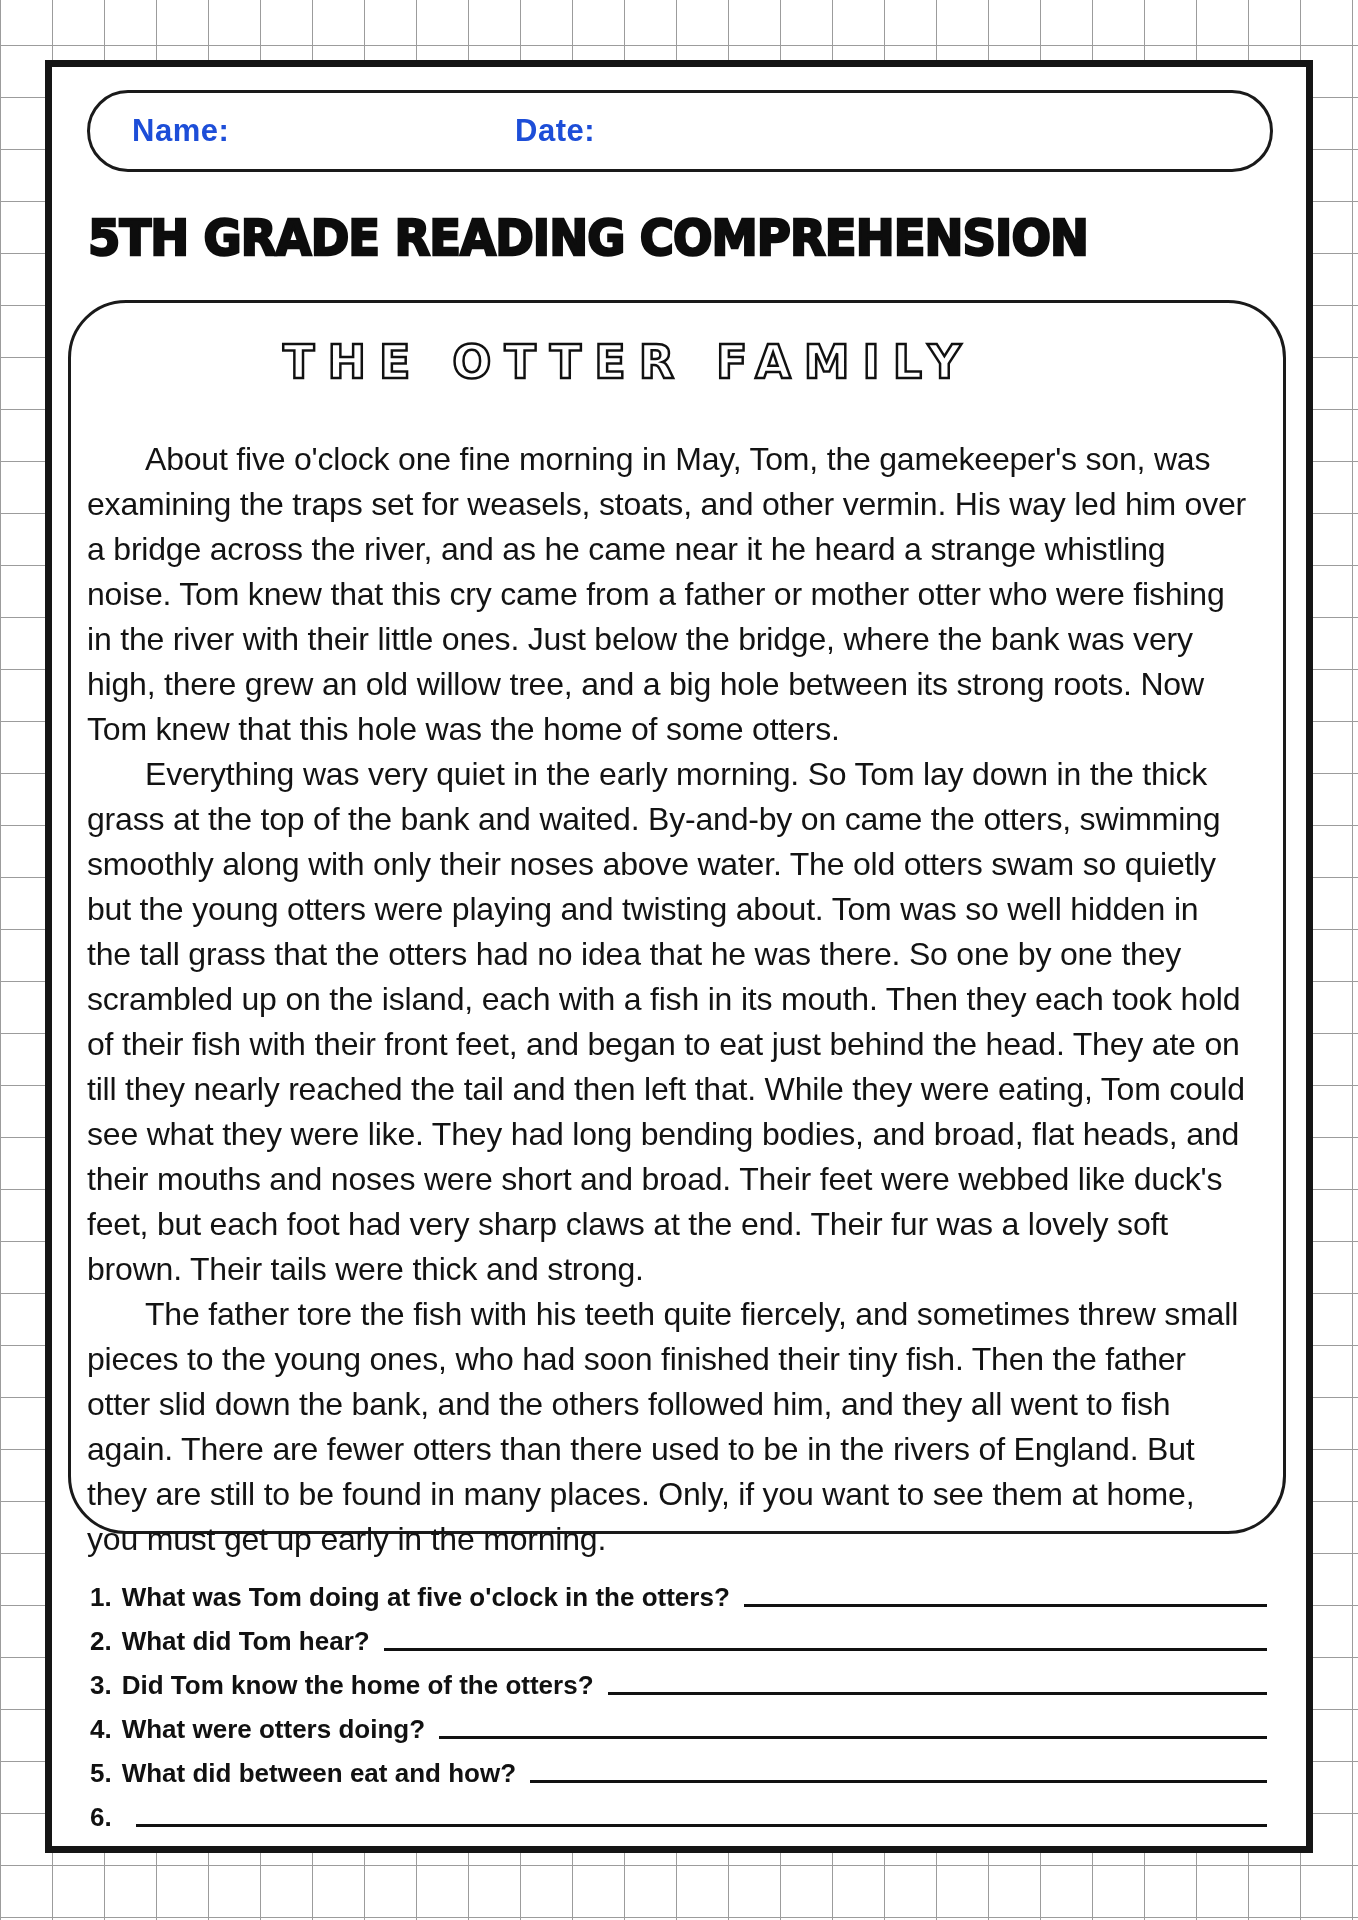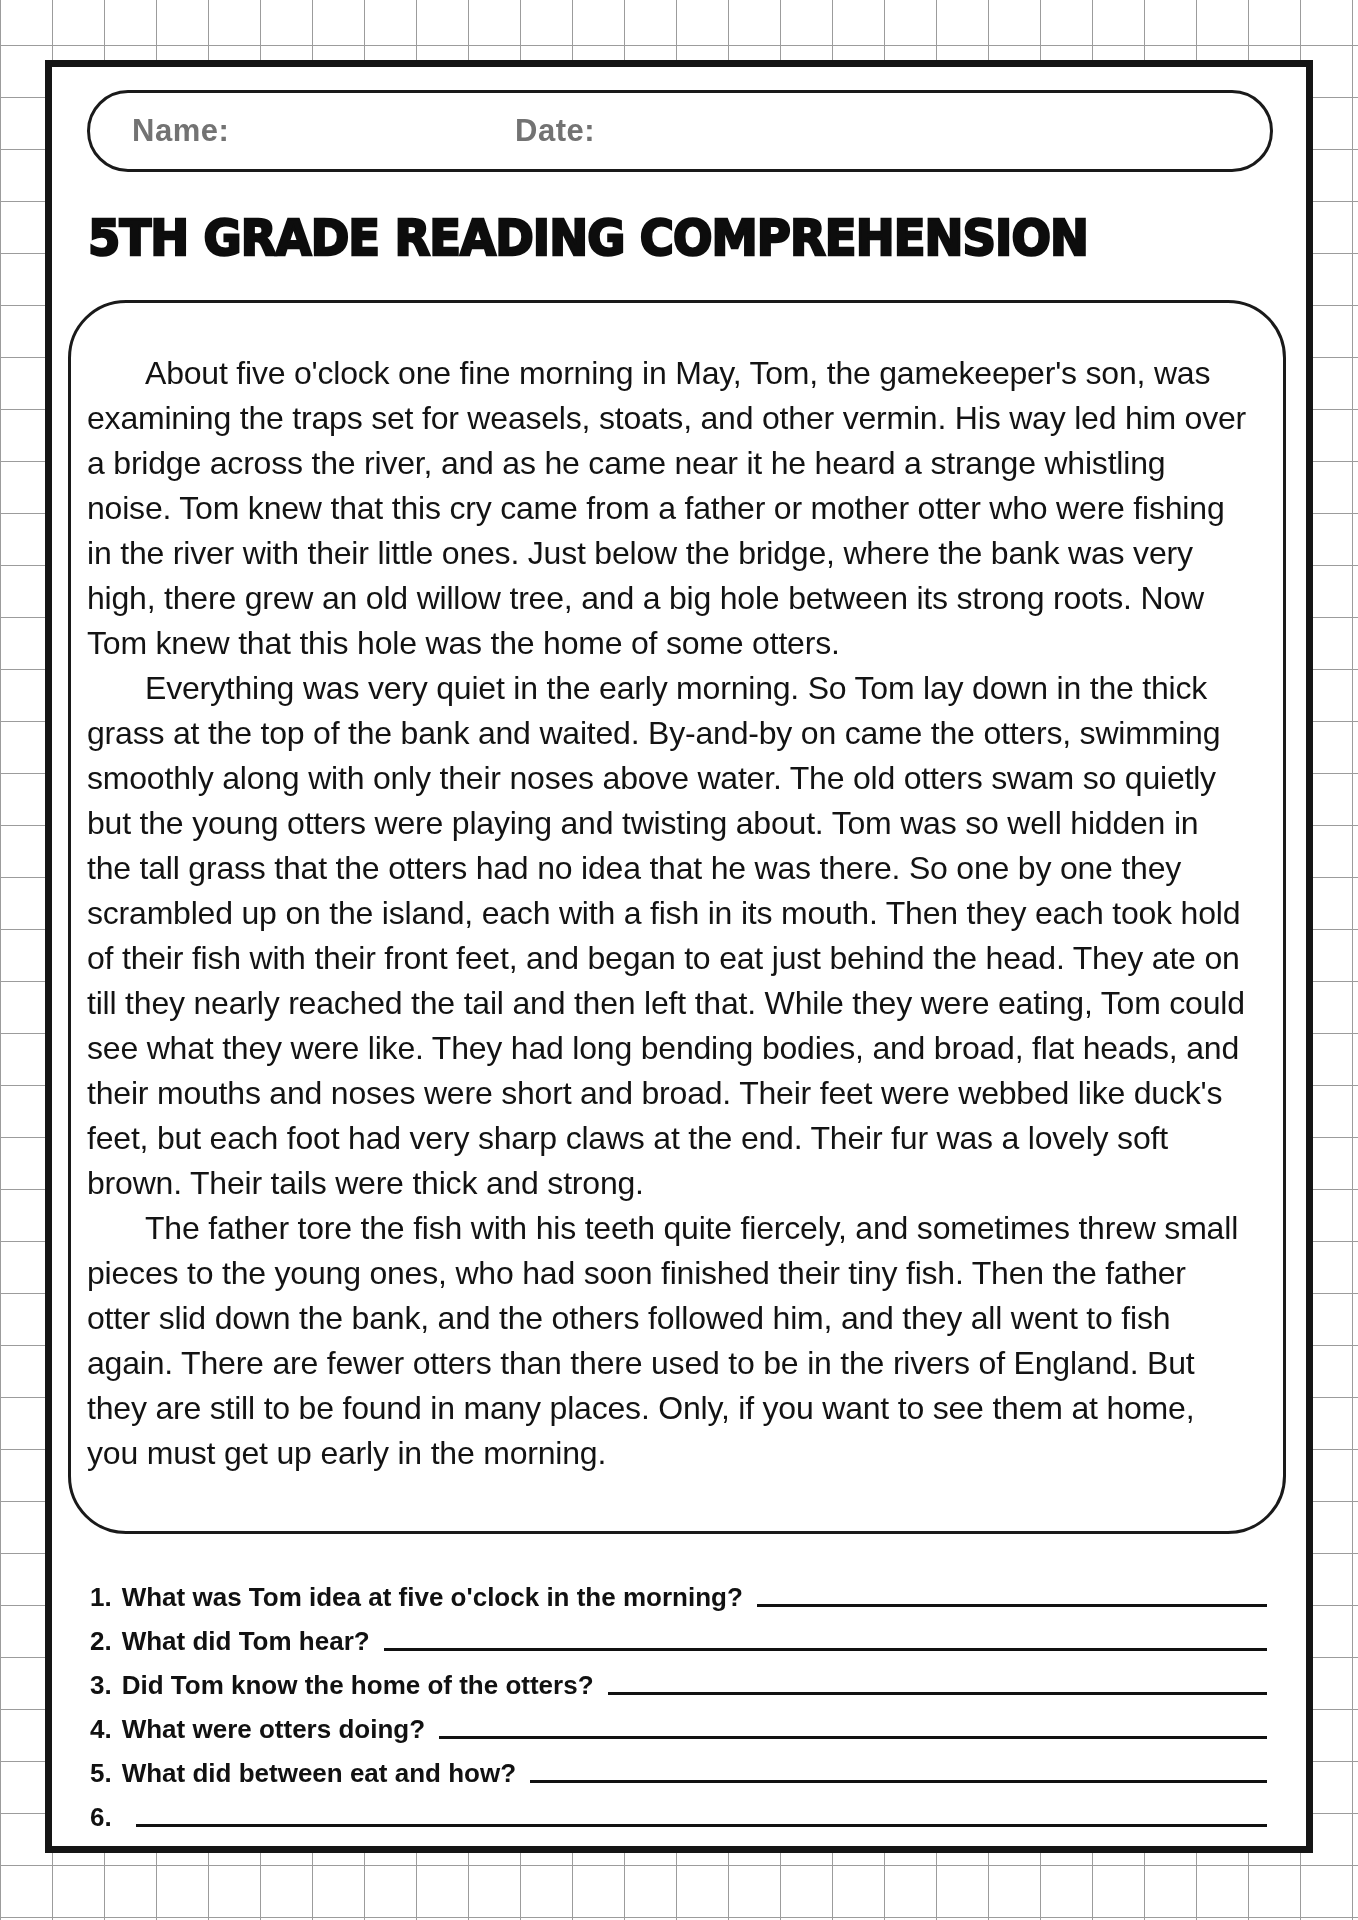--- a/index.html
+++ b/index.html
@@ -19,21 +19,21 @@
     box-sizing:border-box;border:7px solid #151515;background:#ffffff;
   }
   
   .pill{
     position:absolute;left:35px;top:23px;width:1186px;height:82px;
     box-sizing:border-box;border:3px solid #1a1a1a;border-radius:60px;
     background:#ffffff;
   }
   .pill .label{
     position:absolute;top:0;height:76px;line-height:76px;
-    font-size:31px;font-weight:700;letter-spacing:0.5px;color:#737373;
+    font-size:31px;font-weight:700;letter-spacing:0.5px;color:#1d4ed8;
   }
   .pill .label.name{left:42px;}
   .pill .label.date{left:425px;}
   
   .main-title{
     position:absolute;left:36px;top:142px;
     font-family:"DejaVu Sans","Liberation Sans",sans-serif;
     font-size:50px;font-weight:900;letter-spacing:-1px;color:#0d0d0d;
     -webkit-text-stroke:2.5px #0d0d0d;
     transform:scaleX(0.93);transform-origin:left center;
@@ -82,31 +82,32 @@
 <div class="sheet">
 
   <div class="pill">
     <span class="label name">Name:</span>
     <span class="label date">Date:</span>
   </div>
 
   <div class="main-title">5TH GRADE READING COMPREHENSION</div>
 
   <div class="story-card">
+    <div class="story-title">THE OTTER FAMILY</div>
     <div class="story-body">
       <p>About five o'clock one fine morning in May, Tom, the gamekeeper's son, was examining the traps set for weasels, stoats, and other vermin. His way led him over a bridge across the river, and as he came near it he heard a strange whistling noise. Tom knew that this cry came from a father or mother otter who were fishing in the river with their little ones. Just below the bridge, where the bank was very high, there grew an old willow tree, and a big hole between its strong roots. Now Tom knew that this hole was the home of some otters.</p>
       <p>Everything was very quiet in the early morning. So Tom lay down in the thick grass at the top of the bank and waited. By-and-by on came the otters, swimming smoothly along with only their noses above water. The old otters swam so quietly but the young otters were playing and twisting about. Tom was so well hidden in the tall grass that the otters had no idea that he was there. So one by one they scrambled up on the island, each with a fish in its mouth. Then they each took hold of their fish with their front feet, and began to eat just behind the head. They ate on till they nearly reached the tail and then left that. While they were eating, Tom could see what they were like. They had long bending bodies, and broad, flat heads, and their mouths and noses were short and broad. Their feet were webbed like duck's feet, but each foot had very sharp claws at the end. Their fur was a lovely soft brown. Their tails were thick and strong.</p>
       <p>The father tore the fish with his teeth quite fiercely, and sometimes threw small pieces to the young ones, who had soon finished their tiny fish. Then the father otter slid down the bank, and the others followed him, and they all went to fish again. There are fewer otters than there used to be in the rivers of England. But they are still to be found in many places. Only, if you want to see them at home, you must get up early in the morning.</p>
     </div>
   </div>
 
   <div class="questions">
     <div class="q-row">
       <span class="q-num">1.</span>
-      <span class="q-text">What was Tom idea at five o'clock in the morning?</span>
+      <span class="q-text">What was Tom doing at five o'clock in the otters?</span>
       <span class="q-line"></span>
     </div>
     <div class="q-row">
       <span class="q-num">2.</span>
       <span class="q-text">What did Tom hear?</span>
       <span class="q-line"></span>
     </div>
     <div class="q-row">
       <span class="q-num">3.</span>
       <span class="q-text">Did Tom know the home of the otters?</span>

